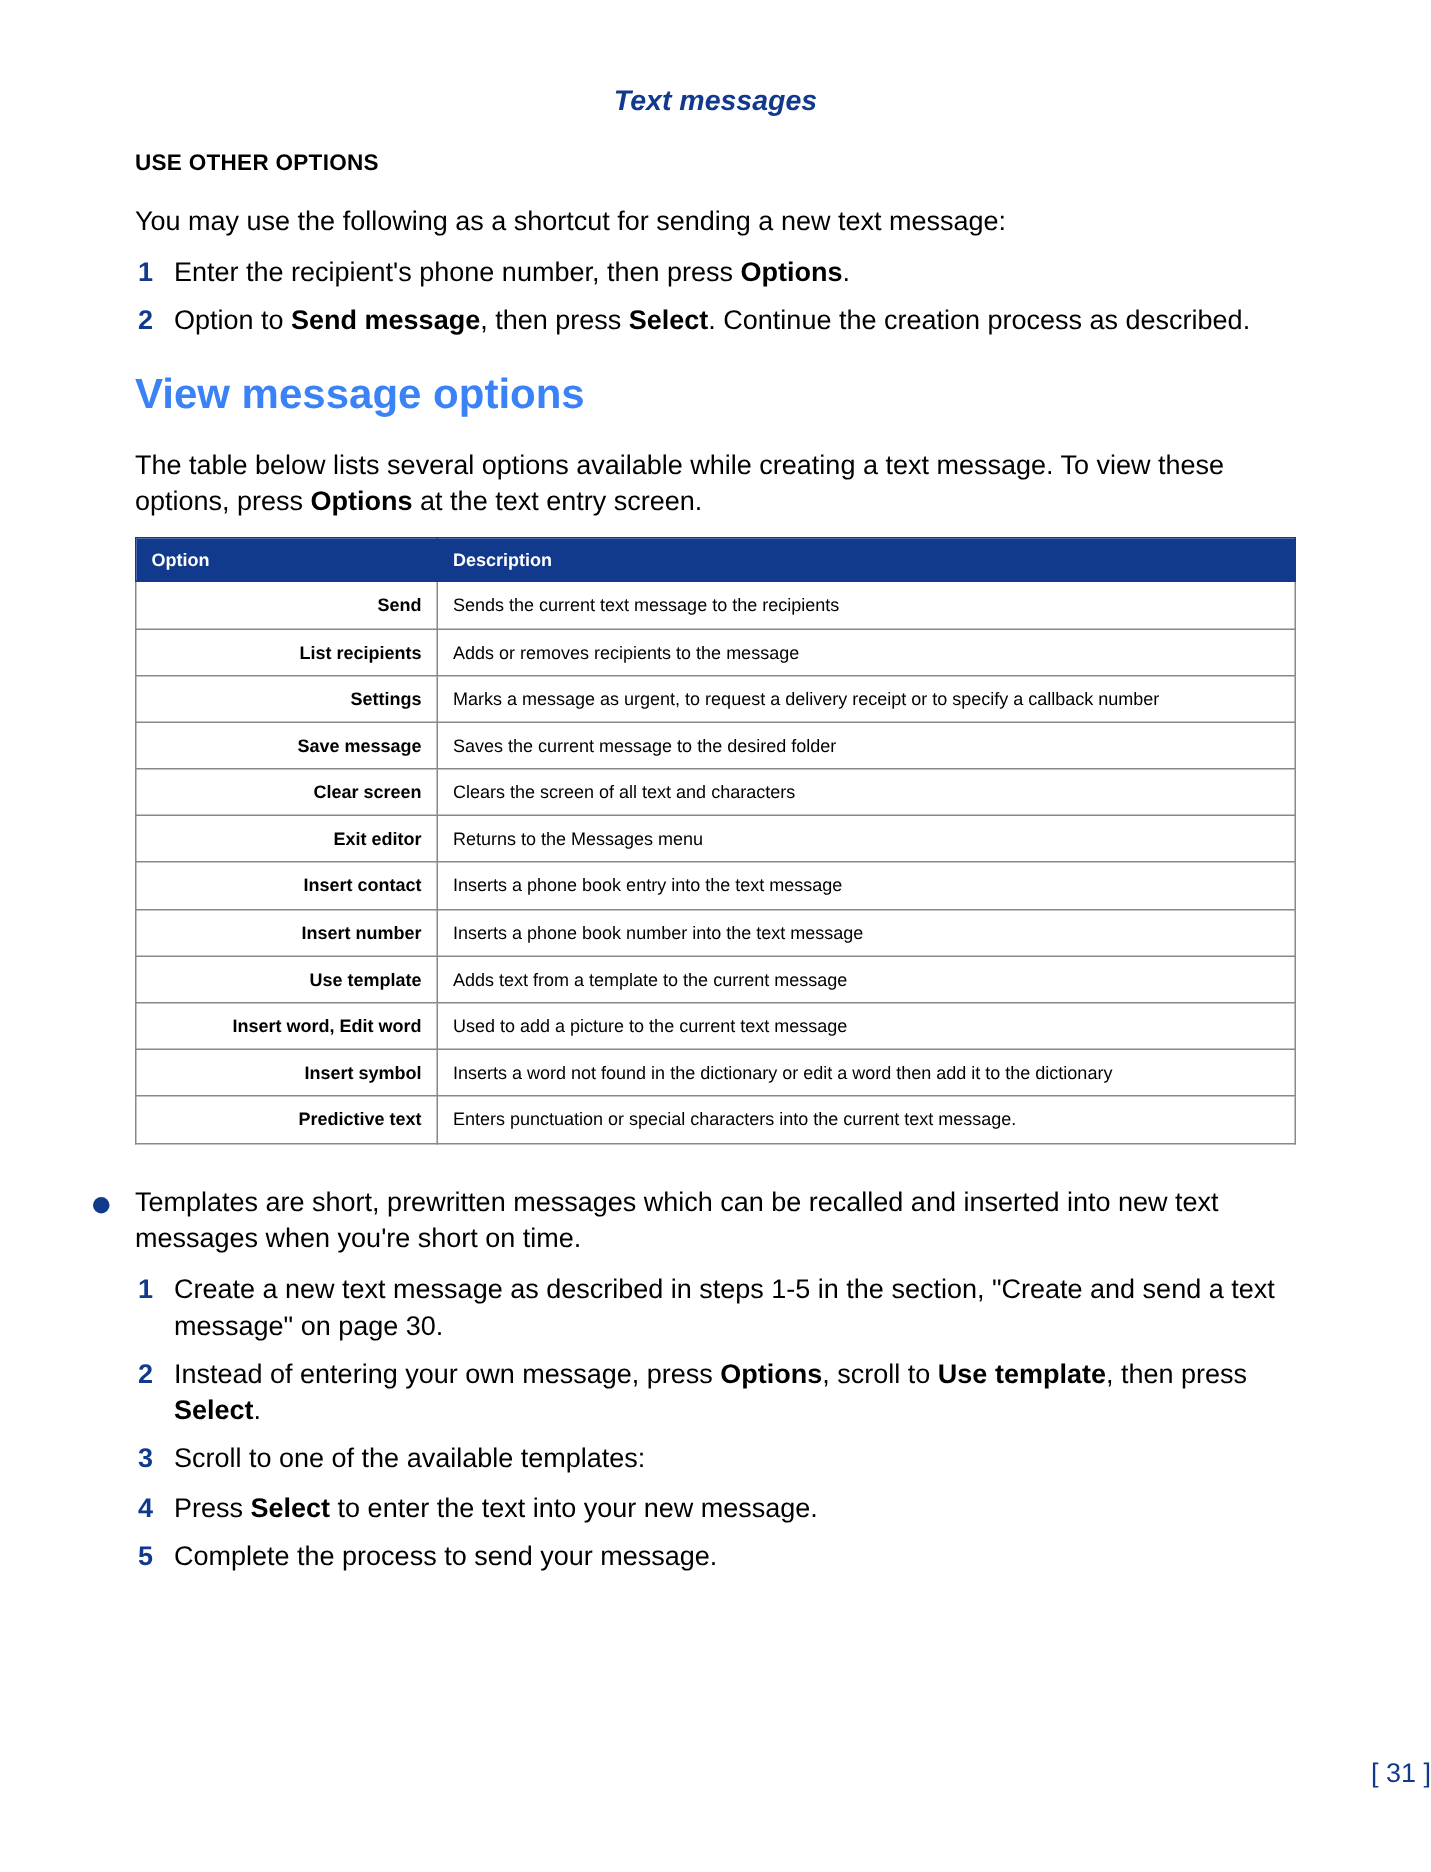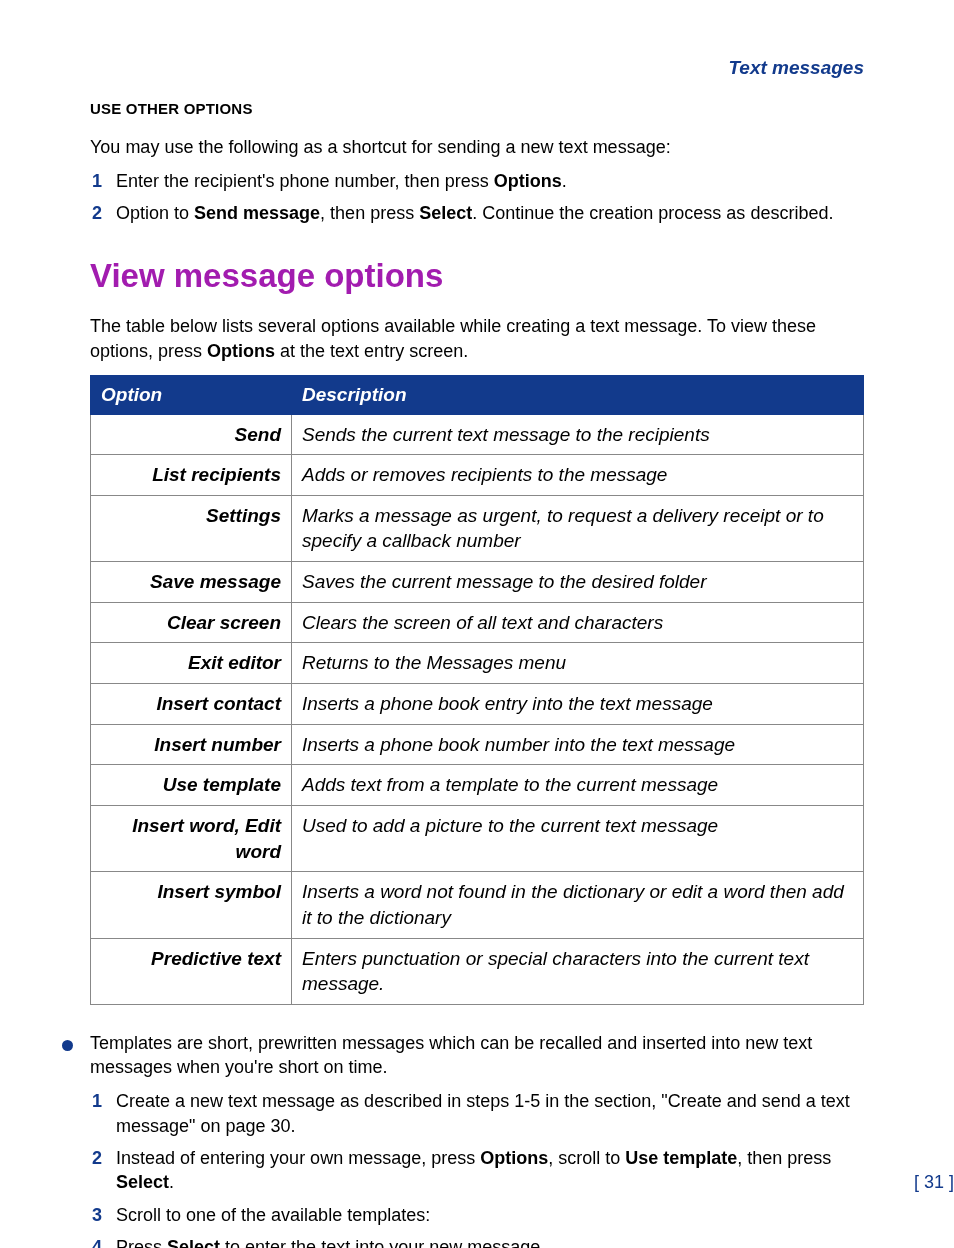--- a/index.html
+++ b/index.html
@@ -13,21 +13,21 @@
     position: relative;
     font-family: "Trebuchet MS", "Lucida Sans", Verdana, sans-serif;
     color: #000;
     font-size: 18px;
     line-height: 1.35;
   }
   .page {
     padding: 55px 90px 0 90px;
   }
   .running-head {
-    text-align: right;
+    text-align: center;
     color: #123a8c;
     font-style: italic;
     font-weight: 600;
     margin-bottom: 18px;
     font-size: 19px;
   }
   .h-sub {
     font-weight: 700;
     font-size: 15px;
     margin: 8px 0 2px 0;
@@ -49,24 +49,24 @@
   .ol > li .num {
     position: absolute;
     left: 2px;
     top: 0;
     color: #123a8c;
     font-weight: 700;
   }
   .b { font-weight: 700; }
 
   .h-section {
-    color: #a21caf;
-    font-weight: 700;
-    font-size: 33px;
-    margin: 28px 0 4px 0;
+    color: #3b82f6;
+    font-weight: 700;
+    font-size: 28px;
+    margin: 18px 0 4px 0;
   }
   .h-major {
     color: #123a8c;
     font-weight: 700;
     font-size: 28px;
     margin: 26px 0 4px 0;
     position: relative;
     padding-left: 0;
   }
   .bullet-dot {
@@ -76,22 +76,21 @@
     width: 11px;
     height: 11px;
     background: #123a8c;
     border-radius: 50%;
   }
 
   table.opts {
     width: 100%;
     border-collapse: collapse;
     margin-top: 12px;
-    font-size: 19px;
-    font-style: italic;
+    font-size: 12px;
   }
   table.opts th {
     background: #123a8c;
     color: #fff;
     text-align: left;
     font-weight: 700;
     padding: 6px 10px;
     border: 1px solid #123a8c;
   }
   table.opts td {

